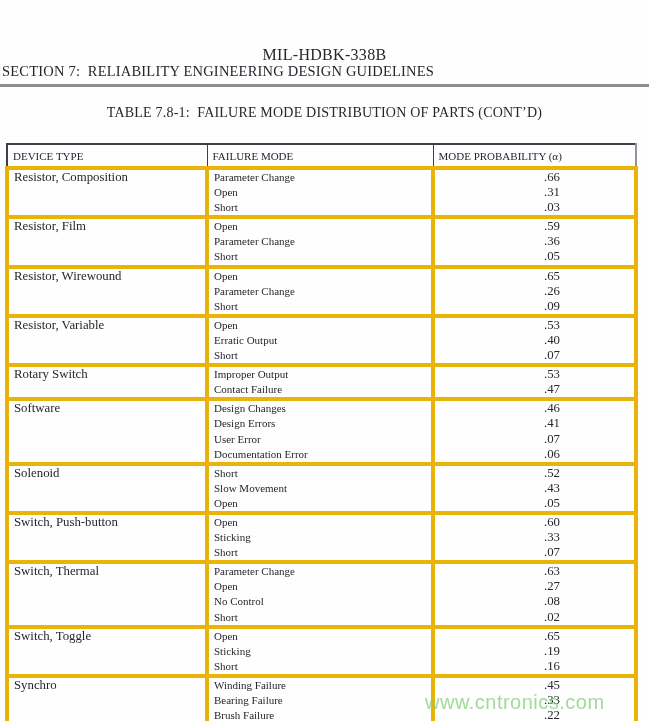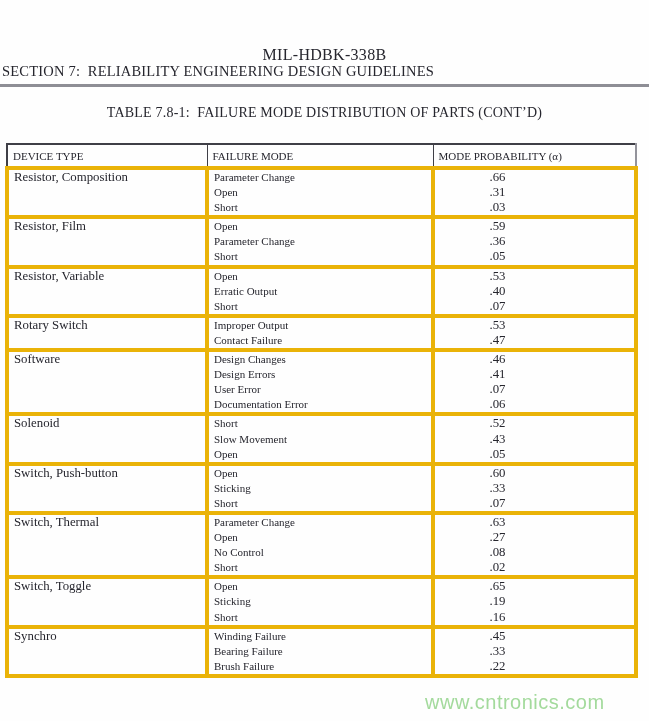--- a/index.html
+++ b/index.html
@@ -98,21 +98,21 @@
     line-height: 15.1px;
     font-size: 12.8px;
     padding-left: 5px;
     white-space: nowrap;
   }
   .prob-line {
     height: 15.1px;
     line-height: 15.1px;
     font-size: 12.8px;
     width: 125px;
-    text-align: center;
+    text-align: right;
     padding: 0;
   }
   .watermark {
     position: absolute;
     top: 691px;
     left: 425px;
     font-family: "Liberation Sans", sans-serif;
     font-size: 20px;
     color: rgba(128, 204, 118, 0.72);
     letter-spacing: 0.5px;
@@ -172,20 +172,35 @@
             <div class="cell-line">Parameter Change</div>
             <div class="cell-line">Short</div>
           </td>
     <td>
             <div class="prob-line">.59</div>
             <div class="prob-line">.36</div>
             <div class="prob-line">.05</div>
           </td>
   </tr>
 
+  <tr>
+    <td>
+      <div class="device-line">Resistor, Wirewound</div>
+    </td>
+    <td>
+            <div class="cell-line">Open</div>
+            <div class="cell-line">Parameter Change</div>
+            <div class="cell-line">Short</div>
+          </td>
+    <td>
+            <div class="prob-line">.65</div>
+            <div class="prob-line">.26</div>
+            <div class="prob-line">.09</div>
+          </td>
+  </tr>
 
 
   <tr>
     <td>
       <div class="device-line">Resistor, Variable</div>
     </td>
     <td>
             <div class="cell-line">Open</div>
             <div class="cell-line">Erratic Output</div>
             <div class="cell-line">Short</div>

